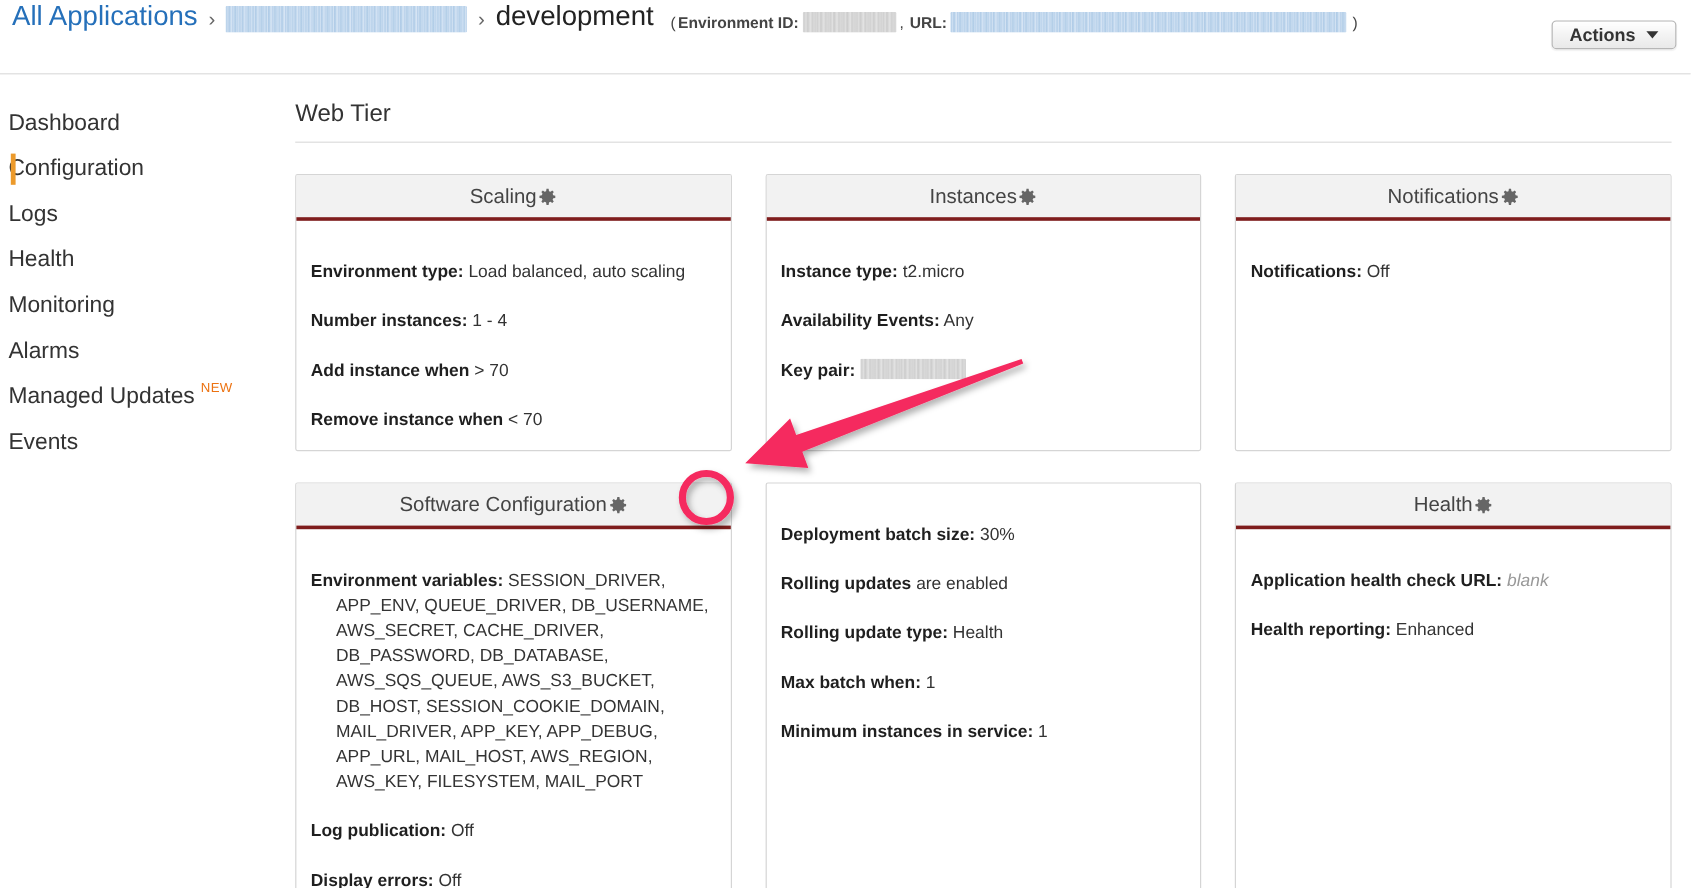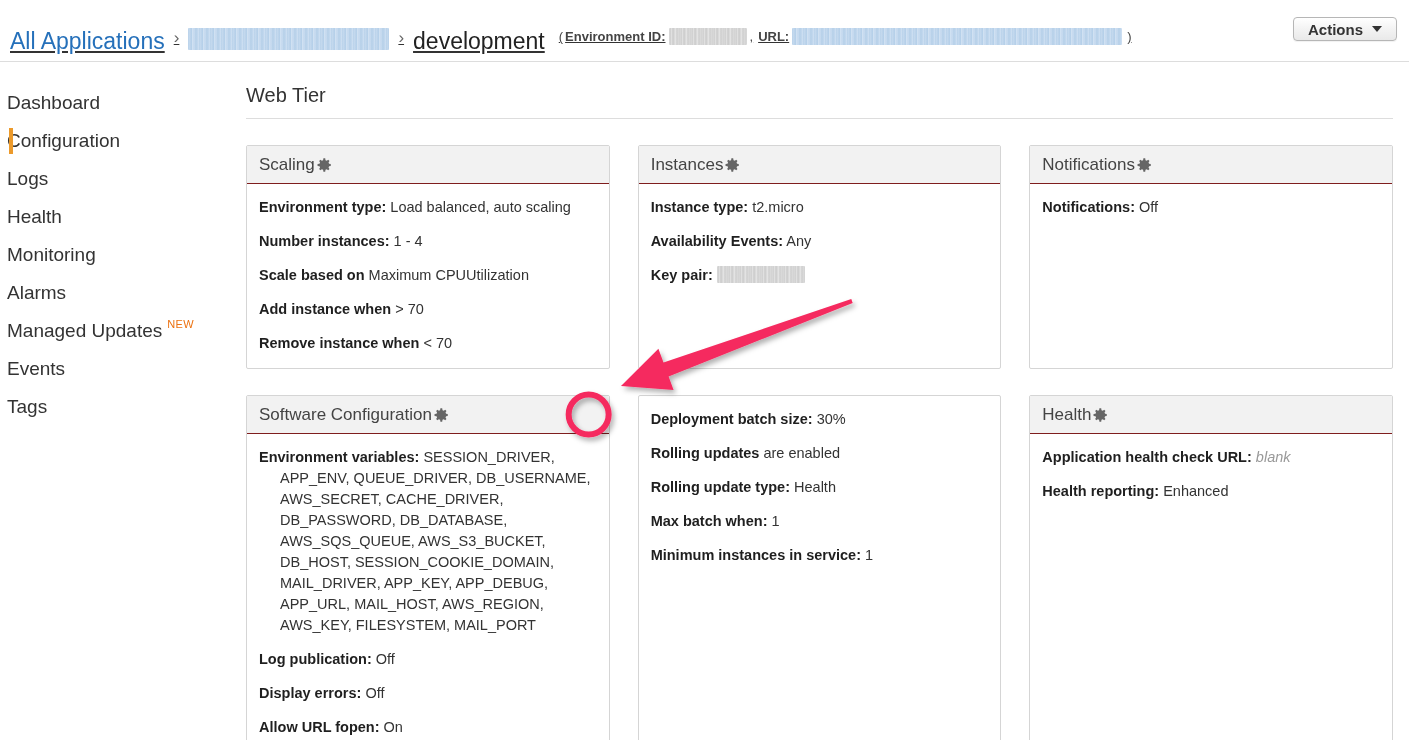--- a/index.html
+++ b/index.html
@@ -15,25 +15,24 @@
   }
 
   
   .header {
     position: relative;
     height: 62px;
     border-bottom: 1px solid #dddddd;
   }
   .breadcrumb {
     position: absolute;
-    left: 10px; top: 28px;
+    left: 10px; top: 0;
     display: flex;
-    align-items: flex-start;
+    align-items: flex-end;
     white-space: nowrap;
-    text-decoration: underline;
   }
   .crumb-link {
     font-size: 23px;
     color: #2570ba;
     text-decoration: none;
     cursor: pointer;
   }
   .crumb-sep {
     font-size: 17px;
     color: #666666;
@@ -165,24 +164,24 @@
   }
 
   .card {
     background: #ffffff;
     border: 1px solid #d5d5d5;
     border-radius: 2px;
   }
   .card-head {
     height: 38px;
     background: #f2f2f2;
-    border-bottom: 1px solid #7f1d1d;
+    border-bottom: 3px solid #7f1d1d;
     display: flex;
     align-items: center;
-    justify-content: flex-start;
+    justify-content: center;
     padding: 0 11px 0 12px;
   }
   .card-title {
     font-size: 17px;
     color: #444444;
   }
   .gear {
     position: relative;
     width: 18px; height: 18px;
     cursor: pointer;
@@ -191,20 +190,21 @@
   .gear svg { display: block; }
   .card-body {
     padding: 13px 12px 14px 12px;
   }
 
   .row {
     font-size: 14.5px;
     line-height: 1.45;
     color: #333333;
     margin-bottom: 13px;
+    margin-top: 20px;
   }
   .row:last-child { margin-bottom: 0; }
   .row b { font-weight: bold; color: #1f1f1f; }
   .row .blank { font-style: italic; color: #999999; }
   .envvars {
     text-indent: 0;
     padding-left: 21px;
     text-indent: -21px;
   }
   .keypair-blur { width: 88px; height: 17px; vertical-align: -3px; }
@@ -272,23 +272,20 @@
       <div class="nav-item">
         <span>Alarms</span>
       </div>
       <div class="nav-item">
         <span>Managed Updates</span>
         <sup class="nav-badge">NEW</sup>
       </div>
       <div class="nav-item">
         <span>Events</span>
       </div>
-      <div class="nav-item">
-        <span>Tags</span>
-      </div>
     </nav>
 
   <main class="content">
     <div class="section-title">Web Tier</div>
     <hr class="section-rule">
 
     <div class="grid">
 
       <section class="card card-scaling">
         <div class="card-head">
@@ -296,21 +293,20 @@
           <span class="gear">
             <svg width="18" height="18" viewBox="0 0 24 24" fill="#666666">
               <path d="M12 8.4a3.6 3.6 0 100 7.2 3.6 3.6 0 000-7.2zm0 5.4a1.8 1.8 0 110-3.6 1.8 1.8 0 010 3.6z"></path>
               <path d="M21 13.2v-2.4l-2.3-.4a7 7 0 00-.7-1.7l1.3-1.9-1.7-1.7-1.9 1.3a7 7 0 00-1.7-.7L13.6 3h-2.4l-.4 2.7a7 7 0 00-1.7.7L7.2 5.1 5.5 6.8l1.3 1.9a7 7 0 00-.7 1.7L3.4 10.8v2.4l2.7.4a7 7 0 00.7 1.7l-1.3 1.9 1.7 1.7 1.9-1.3a7 7 0 001.7.7l.4 2.7h2.4l.4-2.7a7 7 0 001.7-.7l1.9 1.3 1.7-1.7-1.3-1.9a7 7 0 00.7-1.7l2.3-.4z"></path>
             </svg>
           </span>
         </div>
         <div class="card-body">
             <div class="row"><b>Environment type:</b> <span>Load balanced, auto scaling</span></div>
             <div class="row"><b>Number instances:</b> <span>1 - 4</span></div>
-            <div class="row"><b>Scale based on</b> <span>Maximum CPUUtilization</span></div>
             <div class="row"><b>Add instance when</b> <span>&gt; 70</span></div>
             <div class="row"><b>Remove instance when</b> <span>&lt; 70</span></div>
           </div>
       </section>
 
       <section class="card card-instances">
         <div class="card-head">
           <span class="card-title">Instances</span>
           <span class="gear">
             <svg width="18" height="18" viewBox="0 0 24 24" fill="#666666">

